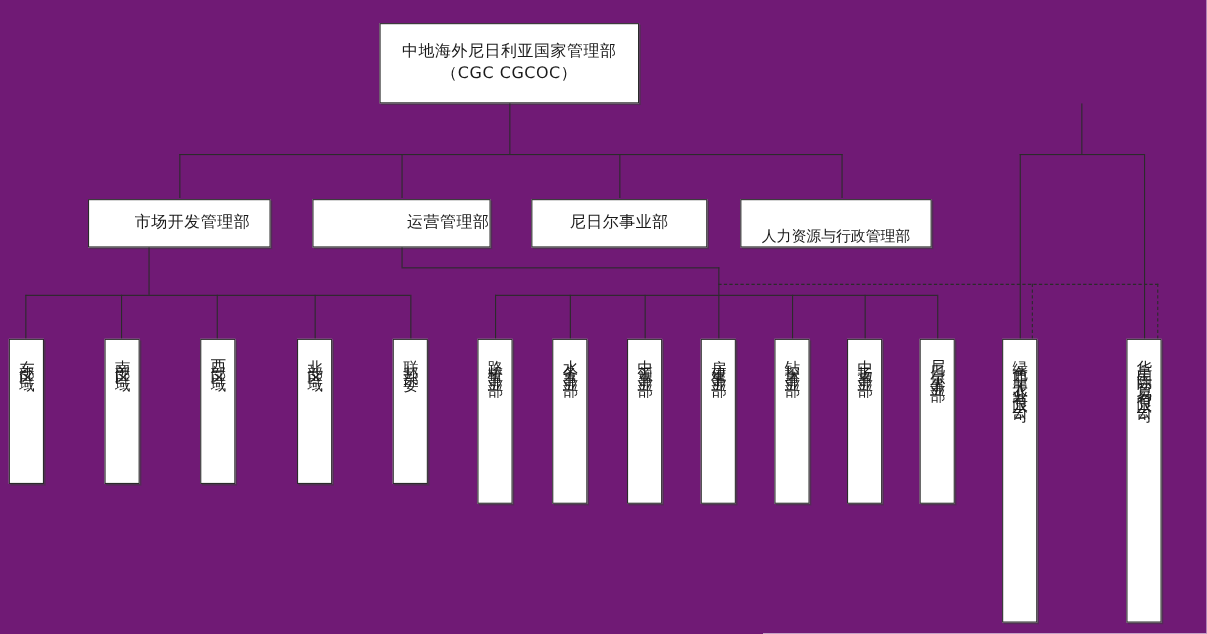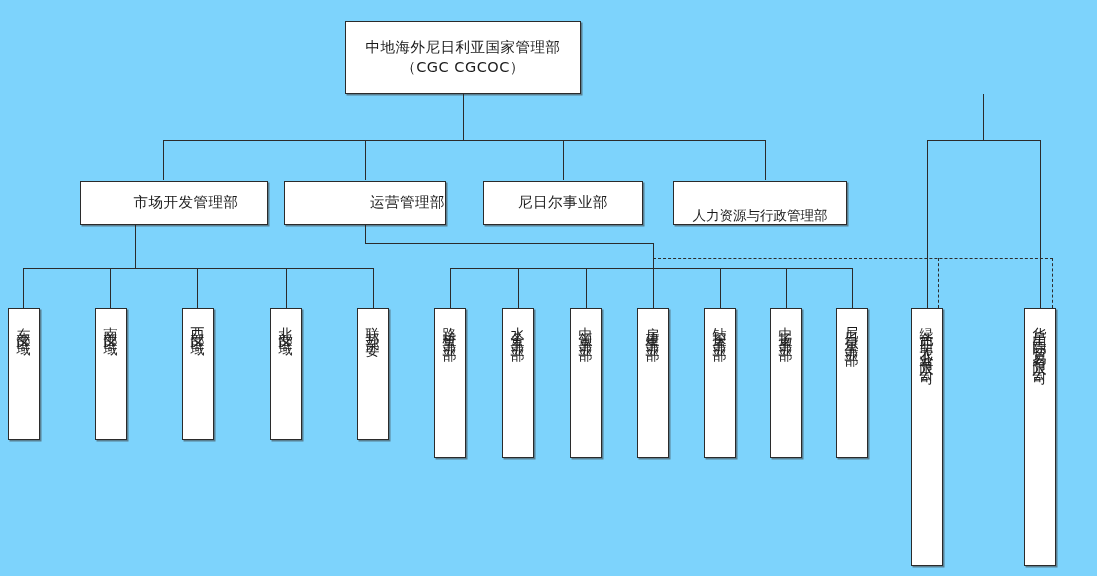--- a/index.html
+++ b/index.html
@@ -1,17 +1,17 @@
 <!DOCTYPE html>
 <html><head>
 <meta charset="utf-8">
 <style>
   html,body{margin:0;padding:0;background:#ffffff;}
   body{font-family:"DejaVu Sans","Liberation Sans",sans-serif;color:#1a1a1a;}
-  #canvas{position:relative;width:1097px;height:576px;background:#7dd3fc;overflow:hidden;}
+  #canvas{position:relative;width:1097px;height:576px;background:#701a75;overflow:hidden;}
 
   .box{position:absolute;box-sizing:border-box;border:1px solid #2b2b2b;background:#ffffff;
        display:flex;align-items:center;justify-content:center;text-align:center;
        box-shadow:1.5px 1.5px 0 0 rgba(60,60,60,0.55);}
   .box .txt{display:block;line-height:1.35;}
 
   
   .h-box .txt{font-size:14.5px;letter-spacing:0.5px;white-space:pre-line;}
   .h-box.small .txt{font-size:13.5px;letter-spacing:0px;}
 
@@ -41,21 +41,21 @@
 
   <div class="line v" style="left:463px;top:94px;height:46px;"></div>
 
   <div class="line h" style="left:163px;top:140px;width:603px;"></div>
 
   <div class="line v" style="left:163px;top:140px;height:40px;"></div>
   <div class="line v" style="left:365px;top:140px;height:40px;"></div>
   <div class="line v" style="left:563px;top:140px;height:40px;"></div>
   <div class="line v" style="left:765px;top:140px;height:40px;"></div>
 
-  <div class="box h-box" style="left:80px;top:181px;width:188px;height:44px;padding-left:24px;">
+  <div class="box h-box" style="left:80px;top:181px;width:166px;height:44px;padding-left:24px;">
     <span class="txt">市场开发管理部</span>
   </div>
   <div class="box h-box" style="left:284px;top:181px;width:162px;height:44px;justify-content:flex-end;">
     <span class="txt">运营管理部</span>
   </div>
   <div class="box h-box" style="left:483px;top:181px;width:160px;height:44px;">
     <span class="txt">尼日尔事业部</span>
   </div>
   <div class="box h-box small" style="left:673px;top:181px;width:174px;height:44px;align-items:flex-end;">
     <span class="txt">人力资源与行政管理部</span>

